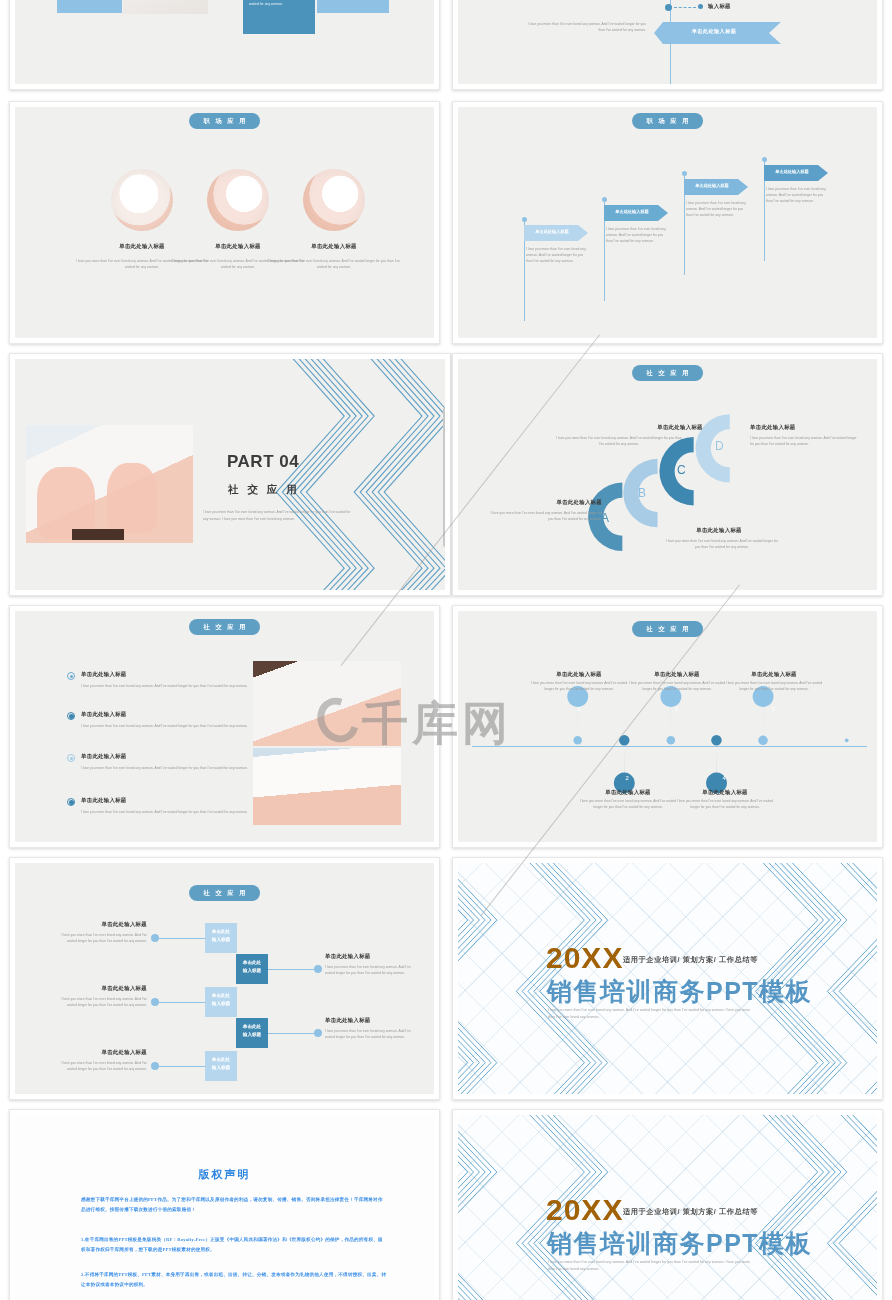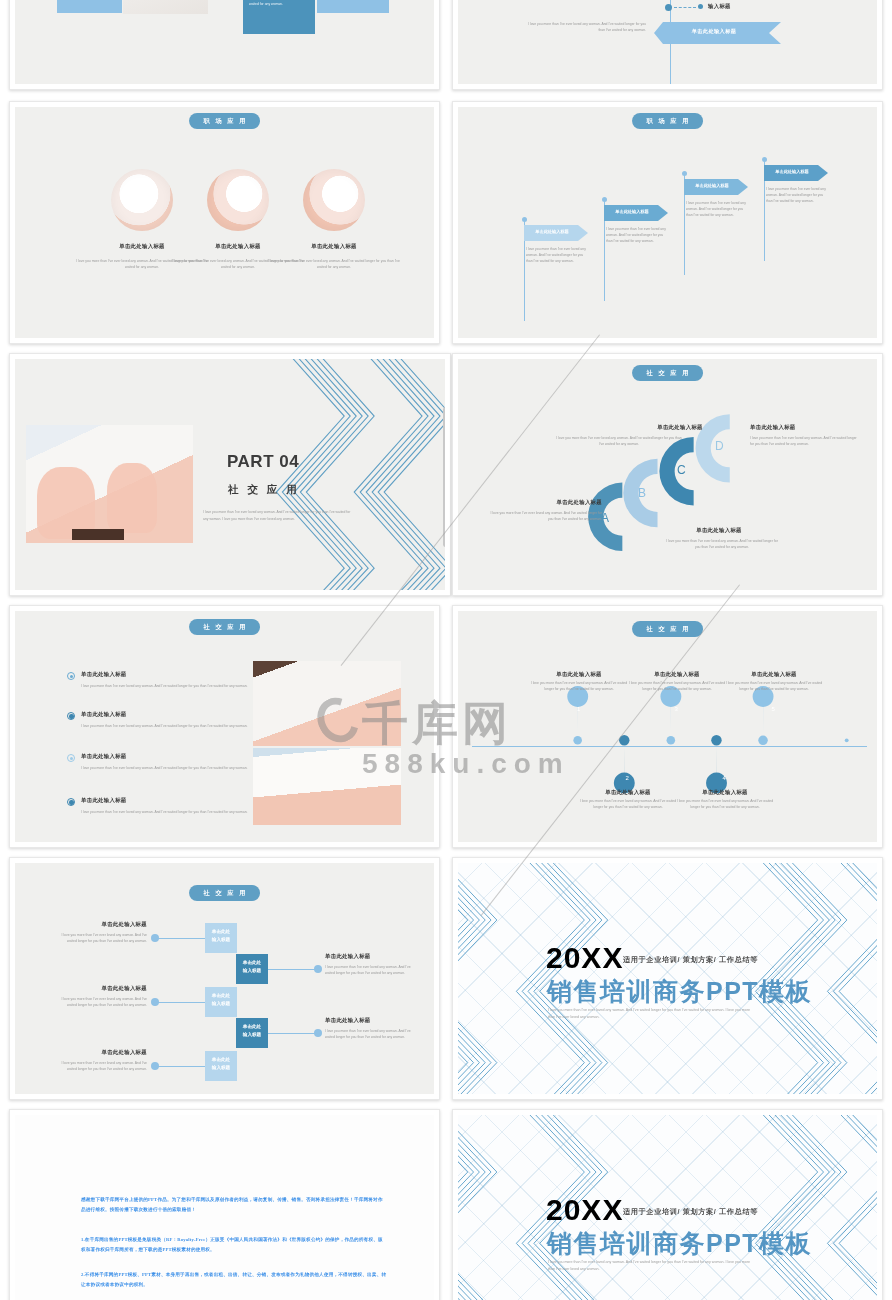--- a/index.html
+++ b/index.html
@@ -46,21 +46,21 @@
 
   
   .cover-bg { position:absolute; inset:0; background:#fcfdfe; }
   .cover-grid {
     position:absolute; inset:0;
     background-image:
       repeating-linear-gradient(45deg, rgba(120,170,205,.20) 0 1px, transparent 1px 26px),
       repeating-linear-gradient(-45deg, rgba(120,170,205,.20) 0 1px, transparent 1px 26px);
   }
   .cover-text { position:absolute; z-index:6; }
-  .year { font-size: 30px; font-weight: bold; color:#000000; letter-spacing:1px; }
+  .year { font-size: 30px; font-weight: bold; color:#a16207; letter-spacing:1px; }
   .sub-line { font-size:7.2px; font-weight:bold; color:#4d4d4d; letter-spacing:.6px; }
   .maintitle { font-size:25px; font-weight:bold; color:#5596c4; letter-spacing:1.5px; white-space:nowrap;}
   .cover-desc { font-size:3.6px; color:#a0a0a0; line-height:2.0; }
 
   
   .cp-title { text-align:center; font-size:11px; font-weight:bold; color:#2f86e0; letter-spacing:2px;}
   .cp-p { font-size:4.6px; color:#3d90e8; line-height:2.25; font-weight:bold;
           font-family:"Liberation Serif", "DejaVu Serif", serif; letter-spacing:.2px;}
 
   
@@ -391,20 +391,21 @@
       </svg>
       <div class="year cover-text" style="left:88px;top:78px;">20XX</div>
       <div class="sub-line cover-text" style="left:165px;top:92px;">适用于企业培训/ 策划方案/ 工作总结等</div>
       <div class="maintitle cover-text" style="left:89px;top:112px;">销售培训商务PPT模板</div>
       <div class="cover-desc cover-text" style="left:90px;top:144px;width:208px;">I love you more than I've ever loved any woman. And I've waited longer for you than I've waited for any woman. I love you more than I've ever loved any woman.</div>
     </div>
   </div>
 
   <div class="slide" style="left:9px; top:1109px; width:431px; height:243px;">
     <div class="canvas white">
+      <div class="cp-title" style="position:absolute;left:0;top:52px;width:100%;">版权声明</div>
       <div class="cp-p" style="position:absolute;left:66px;top:80px;width:306px;">感谢您下载千库网平台上提供的PPT作品。为了您和千库网以及原创作者的利益，请勿复制、传播、销售。否则将承担法律责任！千库网将对作品进行维权。按照传播下载次数进行十倍的索取赔偿！</div>
       <div class="cp-p" style="position:absolute;left:66px;top:120px;width:306px;">1.在千库网出售的PPT模板是免版税类（RF：Royalty-Free）正版受《中国人民共和国著作法》和《世界版权公约》的保护，作品的所有权、版权和著作权归千库网所有，您下载的是PPT模板素材的使用权。</div>
       <div class="cp-p" style="position:absolute;left:66px;top:155px;width:306px;">2.不得将千库网的PPT模板、PPT素材、本身用于再出售，或者出租、出借、转让、分销、发布或者作为礼物供他人使用，不得转授权、出卖、转让本协议或者本协议中的权利。</div>
     </div>
   </div>
 
   <div class="slide" style="left:452px; top:1109px; width:431px; height:243px;">
     <div class="canvas white">
       <div class="cover-bg"></div>
       <div class="cover-grid"></div>
@@ -433,20 +434,19 @@
         </g>
       </svg>
       <div class="year cover-text" style="left:88px;top:78px;">20XX</div>
       <div class="sub-line cover-text" style="left:165px;top:92px;">适用于企业培训/ 策划方案/ 工作总结等</div>
       <div class="maintitle cover-text" style="left:89px;top:112px;">销售培训商务PPT模板</div>
       <div class="cover-desc cover-text" style="left:90px;top:144px;width:208px;">I love you more than I've ever loved any woman. And I've waited longer for you than I've waited for any woman. I love you more than I've ever loved any woman.</div>
     </div>
   </div>
 
   <div class="wm wm-cn" style="left:362px; top:693px;">千库网</div>
-  <div class="wm wm-en" style="left:362px; top:748px;">588ku.com</div>
   <div style="position:absolute;z-index:90;left:318px;top:697px;width:40px;height:46px;opacity:.5;
               border:7px solid #8a8a8a;border-right-color:transparent;border-radius:50%;transform:rotate(-28deg);"></div>
 
   <div class="wm-line" style="left:600px; top:335px; width:420px; transform:rotate(128deg);"></div>
   <div class="wm-line" style="left:740px; top:585px; width:420px; transform:rotate(128deg);"></div>
 
 </div>
 
 </body></html>

